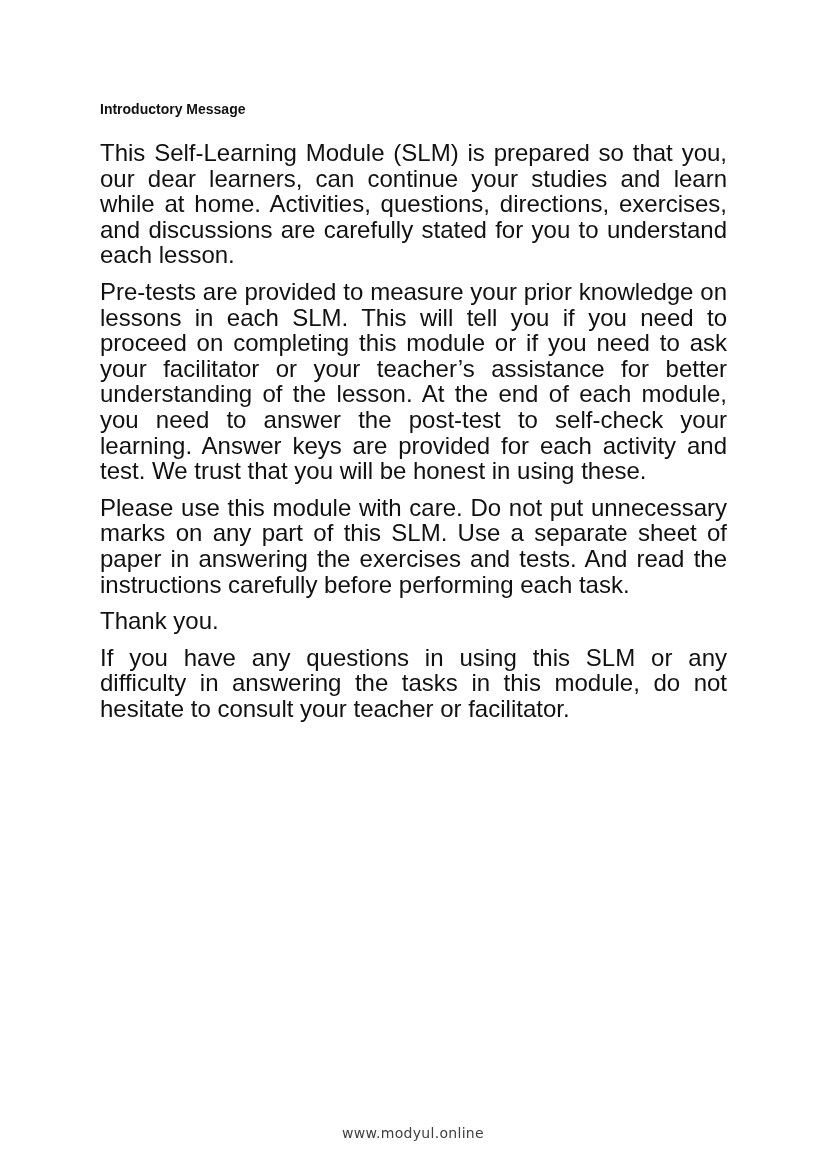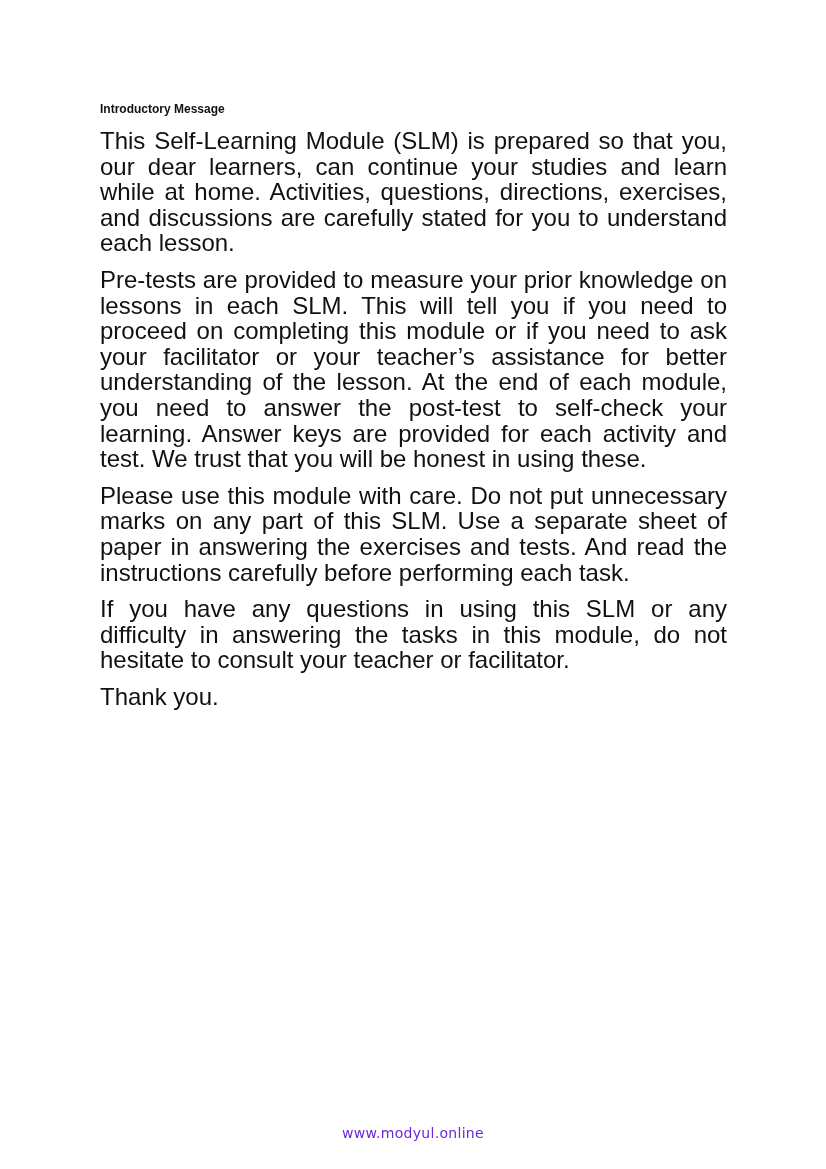--- a/index.html
+++ b/index.html
@@ -1,28 +1,28 @@
 <!DOCTYPE html>
 <html><head>
 <meta charset="utf-8">
 <style>
   html, body { margin: 0; padding: 0; background: #ffffff; }
   body { width: 826px; height: 1169px; position: relative; overflow: hidden;
          font-family: "Liberation Sans", sans-serif; color: #111; }
   .page { position: absolute; left: 100px; top: 100px; width: 627px; }
-  .heading { font-size: 12px; font-weight: bold; margin: 0 0 10px 0; line-height: 18px; }
+  .heading { font-size: 14px; font-weight: bold; margin: 0 0 22px 0; line-height: 18px; }
   .para { font-size: 24px; line-height: 25.6px; margin: 0 0 11px 0; text-align: justify; }
   .watermark { position: absolute; left: 0; right: 0; top: 1125px; text-align: center;
-               font-family: "DejaVu Sans", sans-serif; font-size: 14px; color: #6d28d9; letter-spacing: 0.3px; }
+               font-family: "DejaVu Sans", sans-serif; font-size: 14px; color: #404040; letter-spacing: 0.3px; }
 </style>
 </head>
 <body>
 
 <div class="page">
   <p class="heading">Introductory Message</p>
   <p class="para">This Self-Learning Module (SLM) is prepared so that you, our dear learners, can continue your studies and learn while at home.  Activities, questions, directions, exercises, and discussions are carefully stated for you to understand each lesson.</p>
   <p class="para">Pre-tests are provided to measure your prior knowledge on lessons in each SLM. This will tell you if you need to proceed on completing this module or if you need to ask your facilitator or your teacher’s assistance for better understanding of the lesson. At the end of each module, you need to answer the post-test to self-check your learning. Answer keys are provided for each activity and test. We trust that you will be honest in using these.</p>
   <p class="para">Please use this module with care. Do not put unnecessary marks on any part of this SLM. Use a separate sheet of paper in answering the exercises and tests.  And read the instructions carefully before performing each task.</p>
+  <p class="para">Thank you.</p>
   <p class="para">If you have any questions in using this SLM or any difficulty in answering the tasks in this module, do not hesitate to consult your teacher or facilitator.</p>
-  <p class="para">Thank you.</p>
 </div>
 
 <div class="watermark">www.modyul.online</div>
 
 </body></html>

